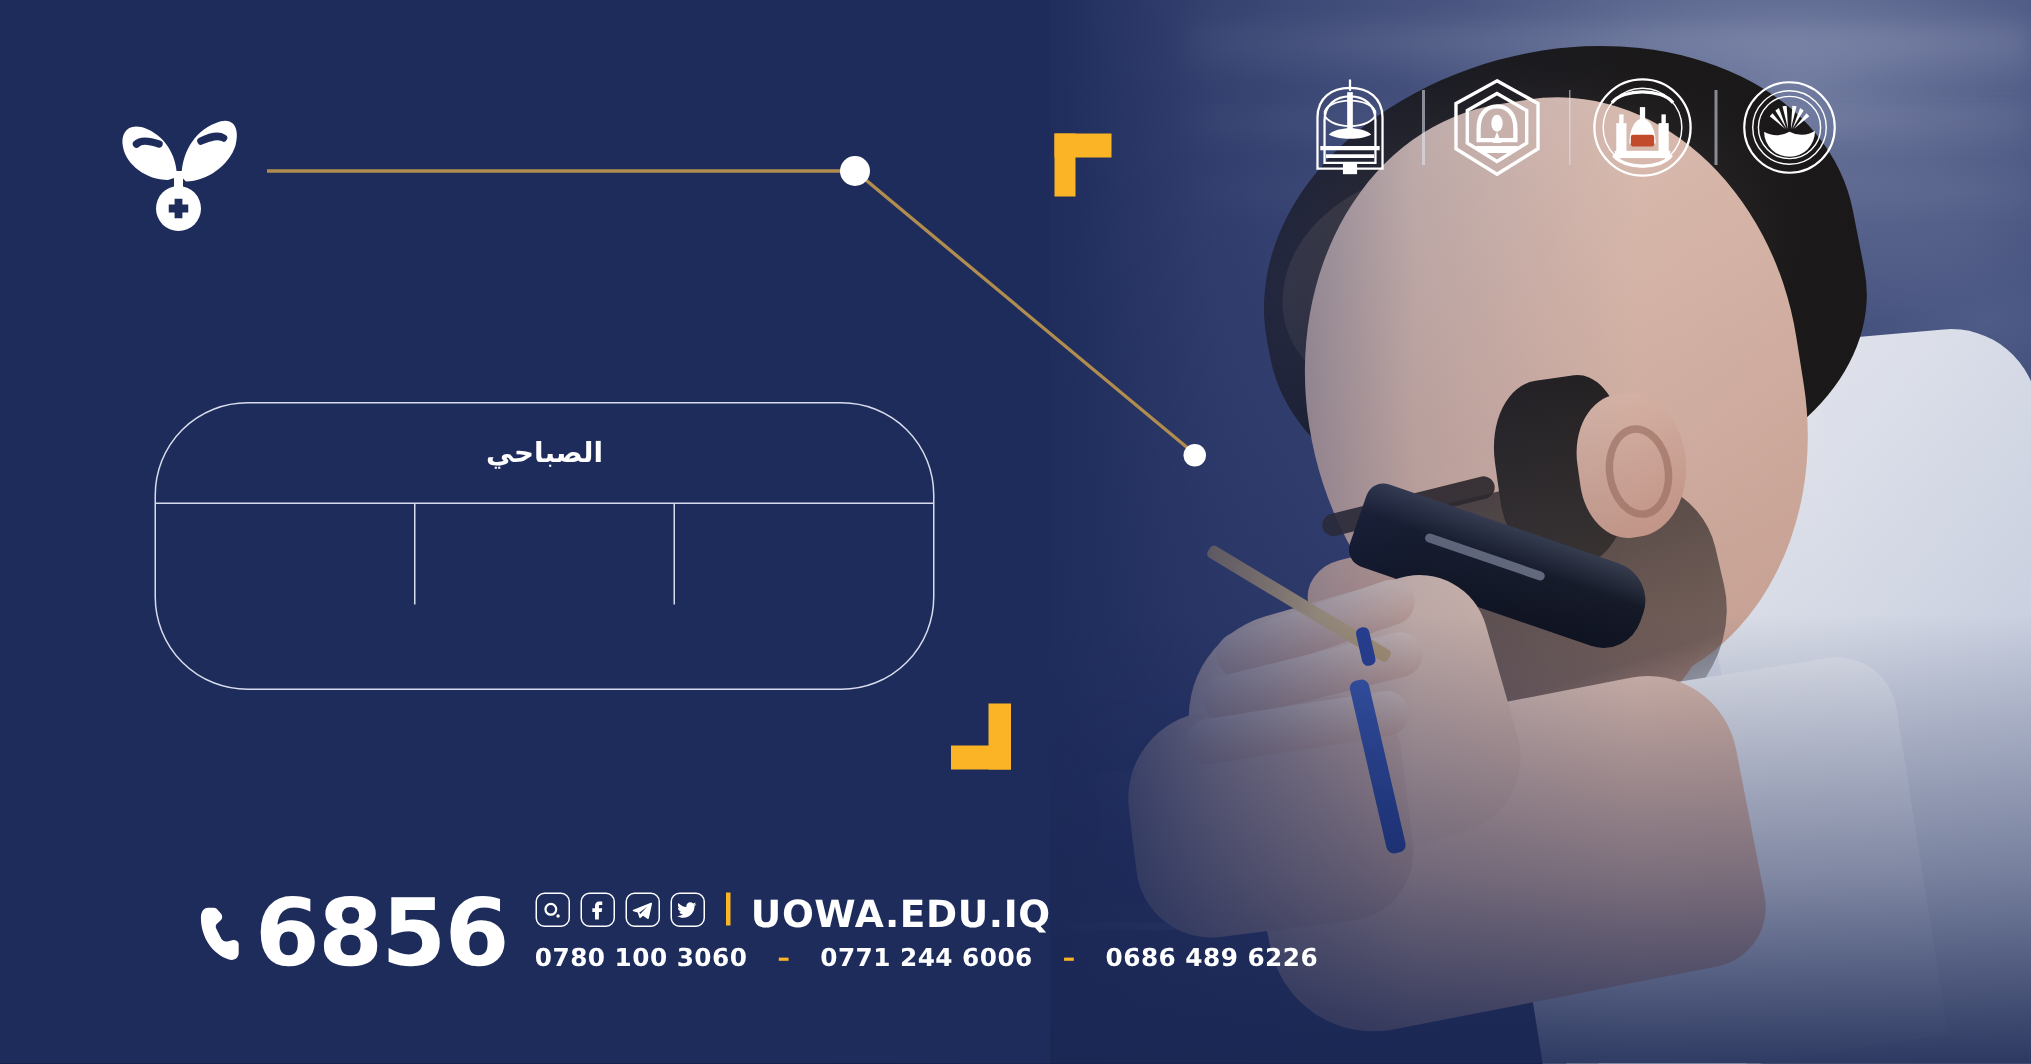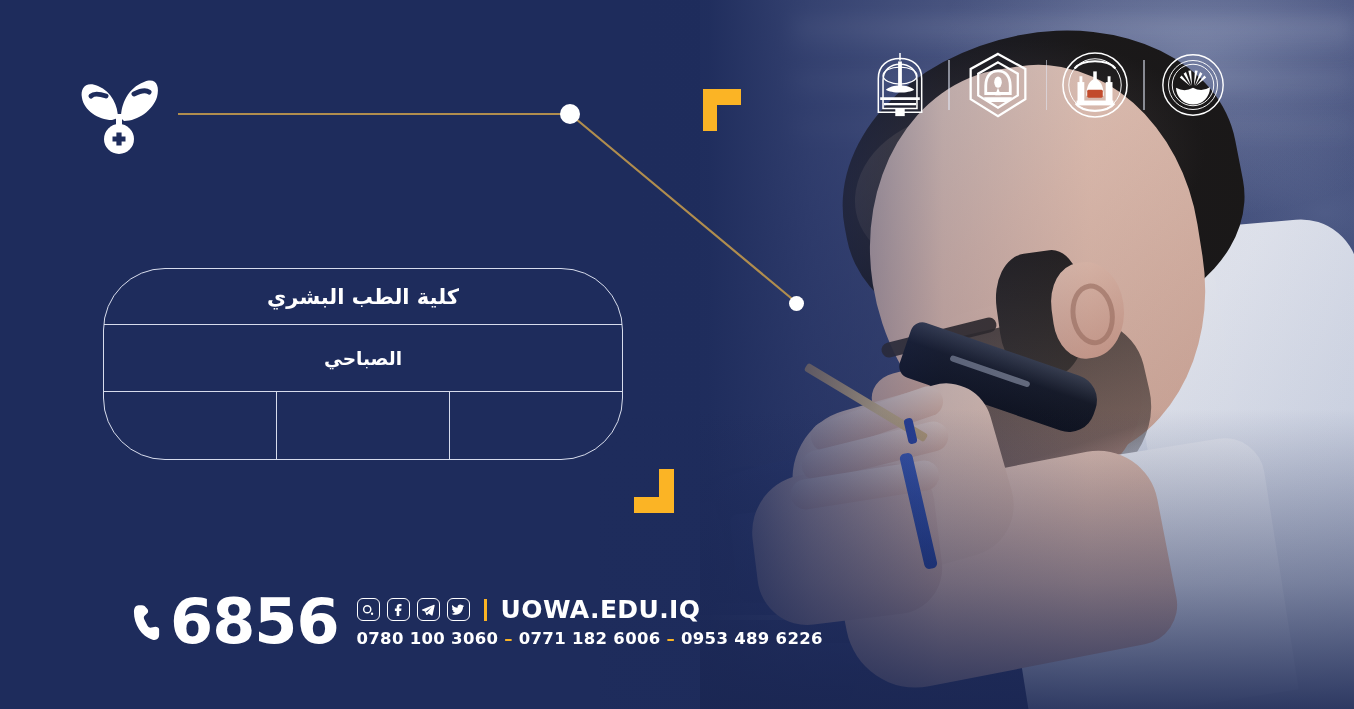--- a/index.html
+++ b/index.html
@@ -479,21 +479,20 @@
     font-family:"DejaVu Sans", sans-serif;
   }
   .f-right{
     margin-left:18px;
     display:flex;
     flex-direction:column;
     gap:5px;
   }
   .f-top{
     display:flex;
-    align-items:center;
     gap:7px;
   }
   .soc{
     width:23px; height:23px;
     border:1.9px solid #ffffff;
     border-radius:6px;
     display:flex; align-items:center; justify-content:center;
   }
   .vbar{
     width:3px; height:22px;
@@ -502,21 +501,21 @@
   }
   .website{
     color:#ffffff;
     font-size:25px;
     font-weight:bold;
     letter-spacing:.4px;
   }
   .phones{
     display:flex;
     align-items:center;
-    gap:6px;
+    gap:20px;
     color:#ffffff;
     font-size:16.5px;
     font-weight:bold;
     letter-spacing:.3px;
   }
   .dash{ color:#fbb425; font-weight:bold; }
 </style>
 </head>
 <body>
 
@@ -600,21 +599,20 @@
     <div class="bracket top">
       <span class="h"></span>
         <span class="v"></span>
     </div>
     <div class="bracket bot">
       <span class="h"></span>
         <span class="v"></span>
     </div>
 
     <div class="card">
-      <div class="card-title">كلية الطب البشري</div>
 
       <div class="row r1">
         <div class="cell">الصباحي</div>
       </div>
 
       <div class="row r2">
         <div class="cell empty"></div>
         <div class="cell empty"></div>
         <div class="cell empty num"></div>
       </div>
@@ -729,21 +727,21 @@
           </div>
 
           <div class="vbar"></div>
 
           <div class="website">UOWA.EDU.IQ</div>
         </div>
 
         <div class="phones">
           <span>0780 100 3060</span>
           <span class="dash">–</span>
-          <span>0771 182 6006</span>
+          <span>0771 244 6006</span>
           <span class="dash">–</span>
-          <span>0953 489 6226</span>
+          <span>0686 489 6226</span>
         </div>
       </div>
     </div>
 
   </div>
 </div>
 
 </body></html>

